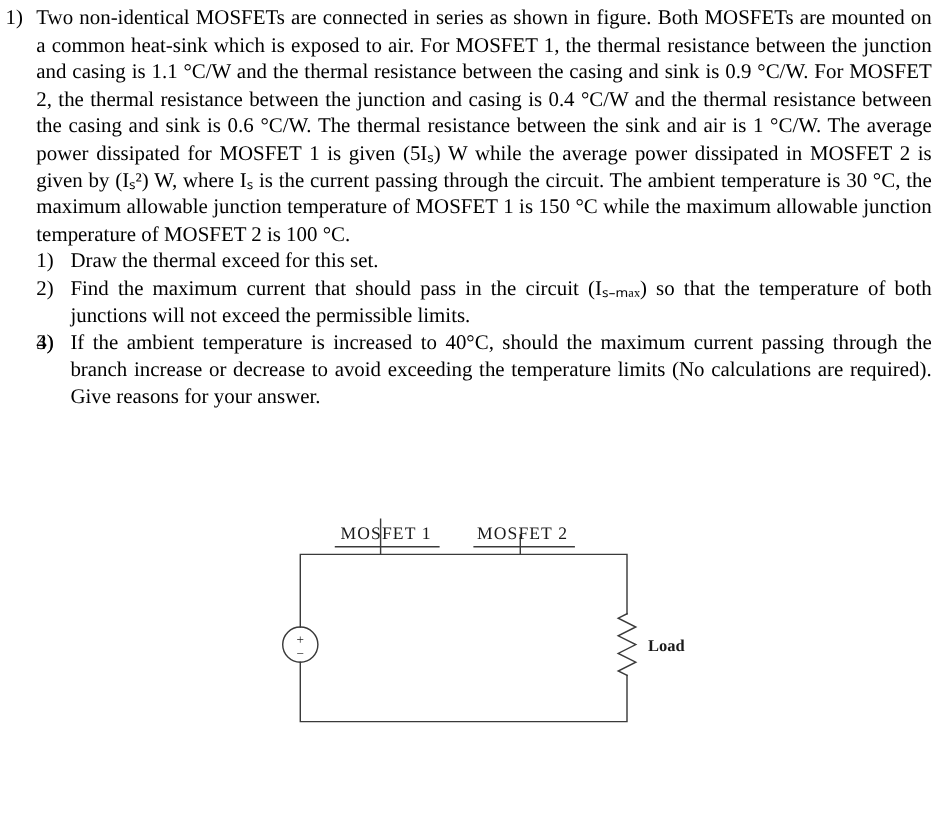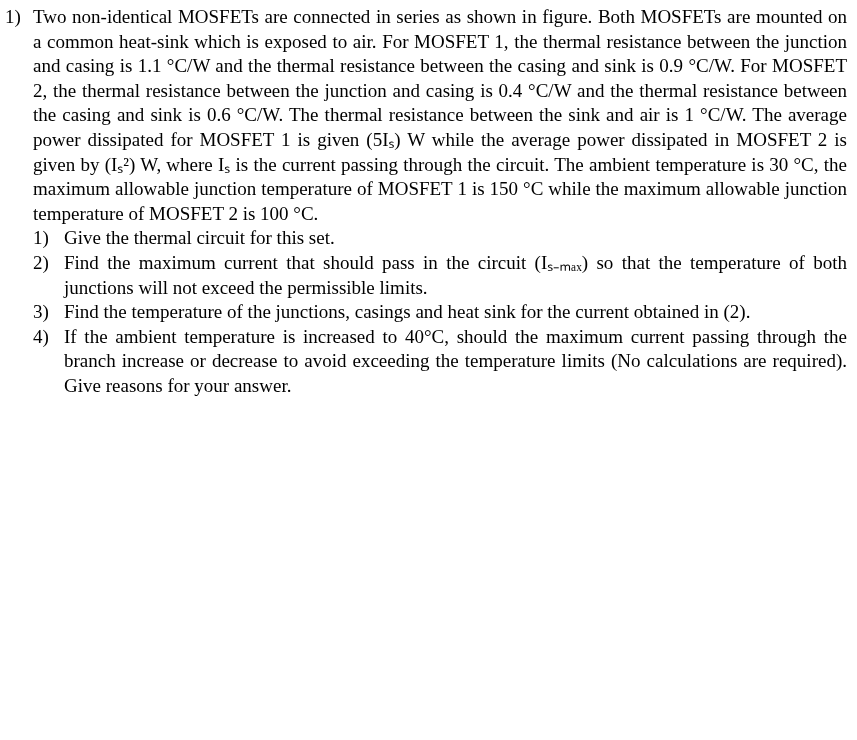--- a/index.html
+++ b/index.html
@@ -55,32 +55,49 @@
 
 <div class="page">
 
   <div class="text-block main-item">
     <span class="main-num">1)</span>
     <span>Two non-identical MOSFETs are connected in series as shown in figure. Both MOSFETs are mounted on a common heat-sink which is exposed to air. For MOSFET 1, the thermal resistance between the junction and casing is 1.1 °C/W and the thermal resistance between the casing and sink is 0.9 °C/W. For MOSFET 2, the thermal resistance between the junction and casing is 0.4 °C/W and the thermal resistance between the casing and sink is 0.6 °C/W. The thermal resistance between the sink and air is 1 °C/W. The average power dissipated for MOSFET 1 is given (5Iₛ) W while the average power dissipated in MOSFET 2 is given by (Iₛ²) W, where Iₛ is the current passing through the circuit. The ambient temperature is 30 °C, the maximum allowable junction temperature of MOSFET 1 is 150 °C while the maximum allowable junction temperature of MOSFET 2 is 100 °C.</span>
   </div>
 
   <div class="text-block sub-item">
     <span class="sub-num">1)</span>
-    <span>Give the thermal circuit for this set.</span>
+    <span>Draw the thermal exceed for this set.</span>
   </div>
 
   <div class="text-block sub-item">
     <span class="sub-num">2)</span>
     <span>Find the maximum current that should pass in the circuit (Iₛ₋ₘₐₓ) so that the temperature of both junctions will not exceed the permissible limits.</span>
   </div>
 
   <div class="text-block sub-item">
     <span class="sub-num">3)</span>
-    <span>Find the temperature of the junctions, casings and heat sink for the current obtained in (2).</span>
   </div>
 
   <div class="text-block sub-item">
     <span class="sub-num">4)</span>
     <span>If the ambient temperature is increased to 40°C, should the maximum current passing through the branch increase or decrease to avoid exceeding the temperature limits (No calculations are required). Give reasons for your answer.</span>
   </div>
 
+  <div class="figure-wrap">
+    <svg width="857" height="200" viewBox="0 0 857 200">
+      <g stroke="#3a3a3a" stroke-width="1.3" fill="none" stroke-linecap="square">
+        <path d="M268,38 H565 M268,38 V104 M268,136 V190 M268,190 H565 M565,190 V148 M565,92 V38"></path>
+        <path d="M300,31 H394 M341,6 V38"></path>
+        <path d="M426,31 H517 M468,20 V38"></path>
+        <circle cx="268" cy="120" r="16"></circle>
+        <path d="M565,92 L557,96 L573,104 L557,112 L573,120 L557,128 L573,136 L557,144 L565,148"></path>
+      </g>
+      <g font-size="16" letter-spacing="1">
+        <text x="346" y="24" text-anchor="middle">MOSFET 1</text>
+        <text x="470" y="24" text-anchor="middle">MOSFET 2</text>
+        <text x="584" y="126" text-anchor="start" letter-spacing="0" font-weight="bold" font-size="15">Load</text>
+        <text x="268" y="119" text-anchor="middle" font-size="12" letter-spacing="0">+</text>
+        <text x="268" y="132" text-anchor="middle" font-size="12" letter-spacing="0">−</text>
+      </g>
+    </svg>
+  </div>
 
 </div>
 
 </body></html>

